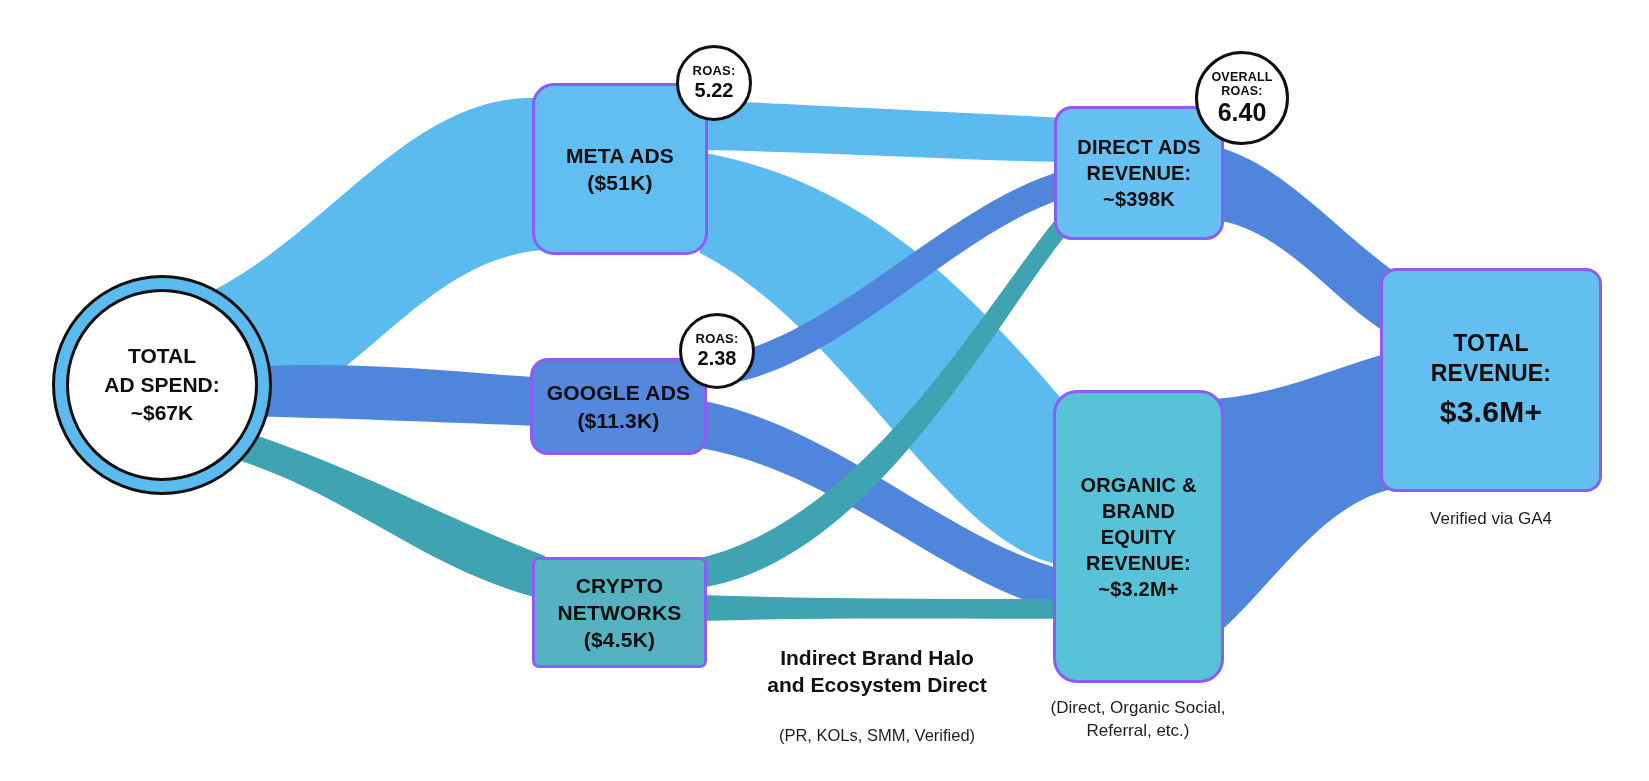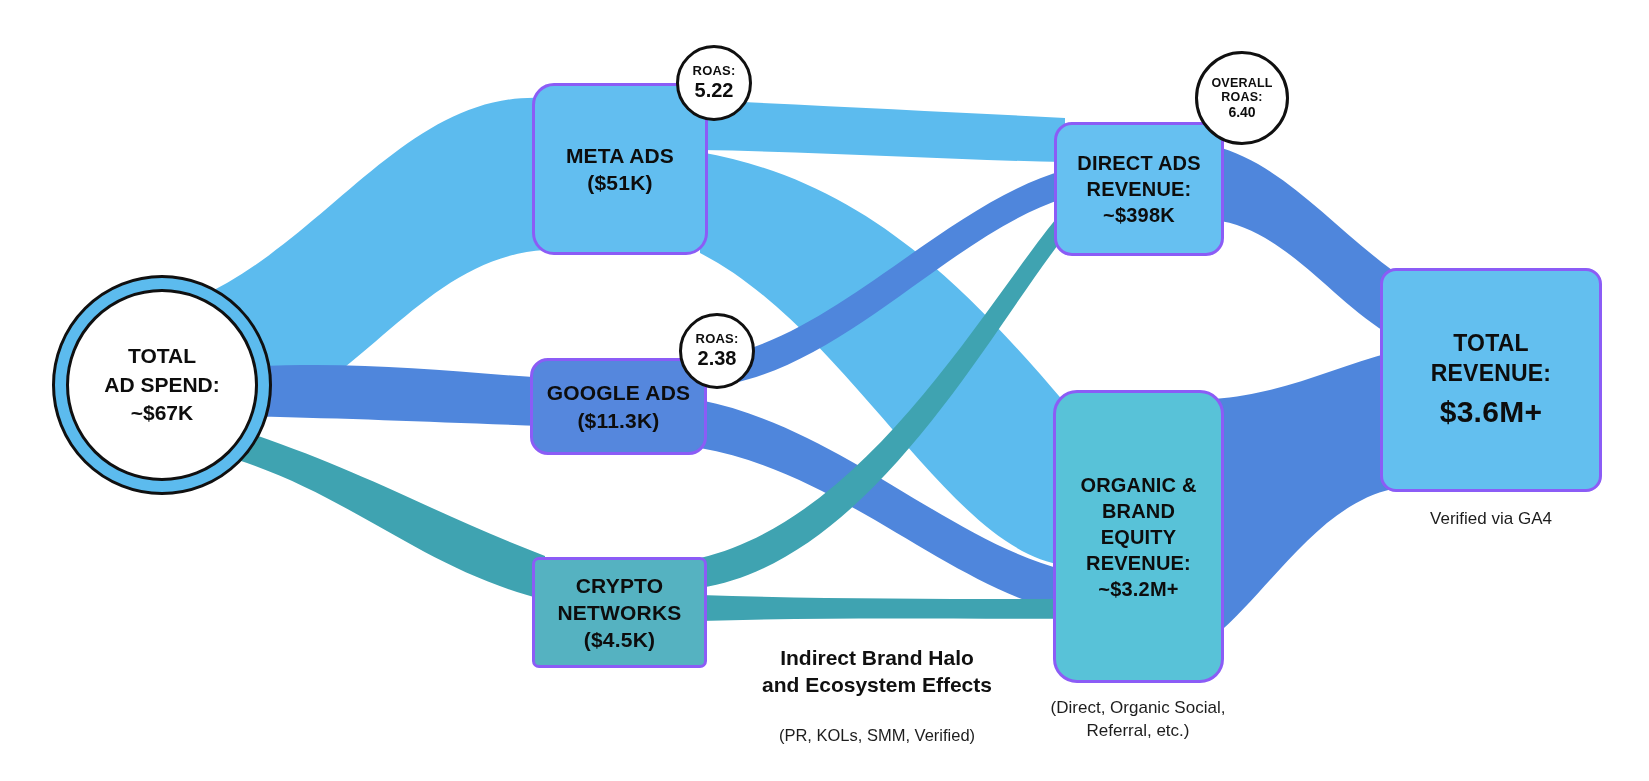--- a/index.html
+++ b/index.html
@@ -39,21 +39,21 @@
     border:3px solid #101010; border-radius:50%;
     display:flex; flex-direction:column; align-items:center; justify-content:center;
     text-align:center; font-weight:bold;
   }
   .badge .b-label { font-size:13px; line-height:1.12; letter-spacing:.2px; white-space:pre-line; }
   .badge .b-value { font-size:20px; line-height:1.15; }
   .badge-meta    { left:676px;  top:45px;  width:76px; height:76px; }
   .badge-google  { left:679px;  top:313px; width:76px; height:76px; }
   .badge-overall { left:1195px; top:51px;  width:94px; height:94px; }
   .badge-overall .b-label { font-size:12.5px; }
-  .badge-overall .b-value { font-size:14px; }
+  .badge-overall .b-value { font-size:25px; }
 
   .caption {
     position:absolute; text-align:center; white-space:pre-line;
     font-size:17px; line-height:1.35; color:#1d1d1d;
   }
   .halo        { left:687px;  top:622px; width:380px; }
   .halo-bold   { font-weight:bold; font-size:21px; line-height:1.28; color:#101010; white-space:pre-line; }
   .halo-sub    { font-size:16.5px; margin-top:2px; white-space:pre-line; }
   .org-caption { left:978px;  top:697px; width:320px; }
   .ga4-caption { left:1371px; top:508px; width:240px; }
@@ -84,21 +84,21 @@
   </div>
 
   <div class="node meta" style="background: rgb(98, 190, 240);">META ADS
 ($51K)</div>
   <div class="node google" style="background: rgb(85, 135, 221);">GOOGLE ADS
 ($11.3K)</div>
   <div class="node crypto" style="background: rgb(85, 178, 193);">CRYPTO
 NETWORKS
 ($4.5K)</div>
 
-  <div class="node direct" style="background: rgb(102, 192, 241); margin-top: 16px;">DIRECT ADS
+  <div class="node direct" style="background: rgb(102, 192, 241);">DIRECT ADS
 REVENUE:
 ~$398K</div>
   <div class="node organic" style="background: rgb(88, 194, 216);">ORGANIC &amp;
 BRAND
 EQUITY
 REVENUE:
 ~$3.2M+</div>
   <div class="node total" style="background: rgb(99, 191, 239);">
     <span>TOTAL
 REVENUE:</span>
@@ -114,20 +114,20 @@
     <span class="b-value">2.38</span>
   </div>
   <div class="badge badge-overall">
     <span class="b-label">OVERALL
 ROAS:</span>
     <span class="b-value">6.40</span>
   </div>
 
   <div class="caption halo">
     <div class="halo-bold">Indirect Brand Halo
-and Ecosystem Effects</div>
+and Ecosystem Direct</div>
     <div class="halo-sub">(PR, KOLs, SMM, Verified)</div>
   </div>
   <div class="caption org-caption">(Direct, Organic Social,
 Referral, etc.)</div>
   <div class="caption ga4-caption">Verified via GA4</div>
 
 </div>
 
 </body></html>

